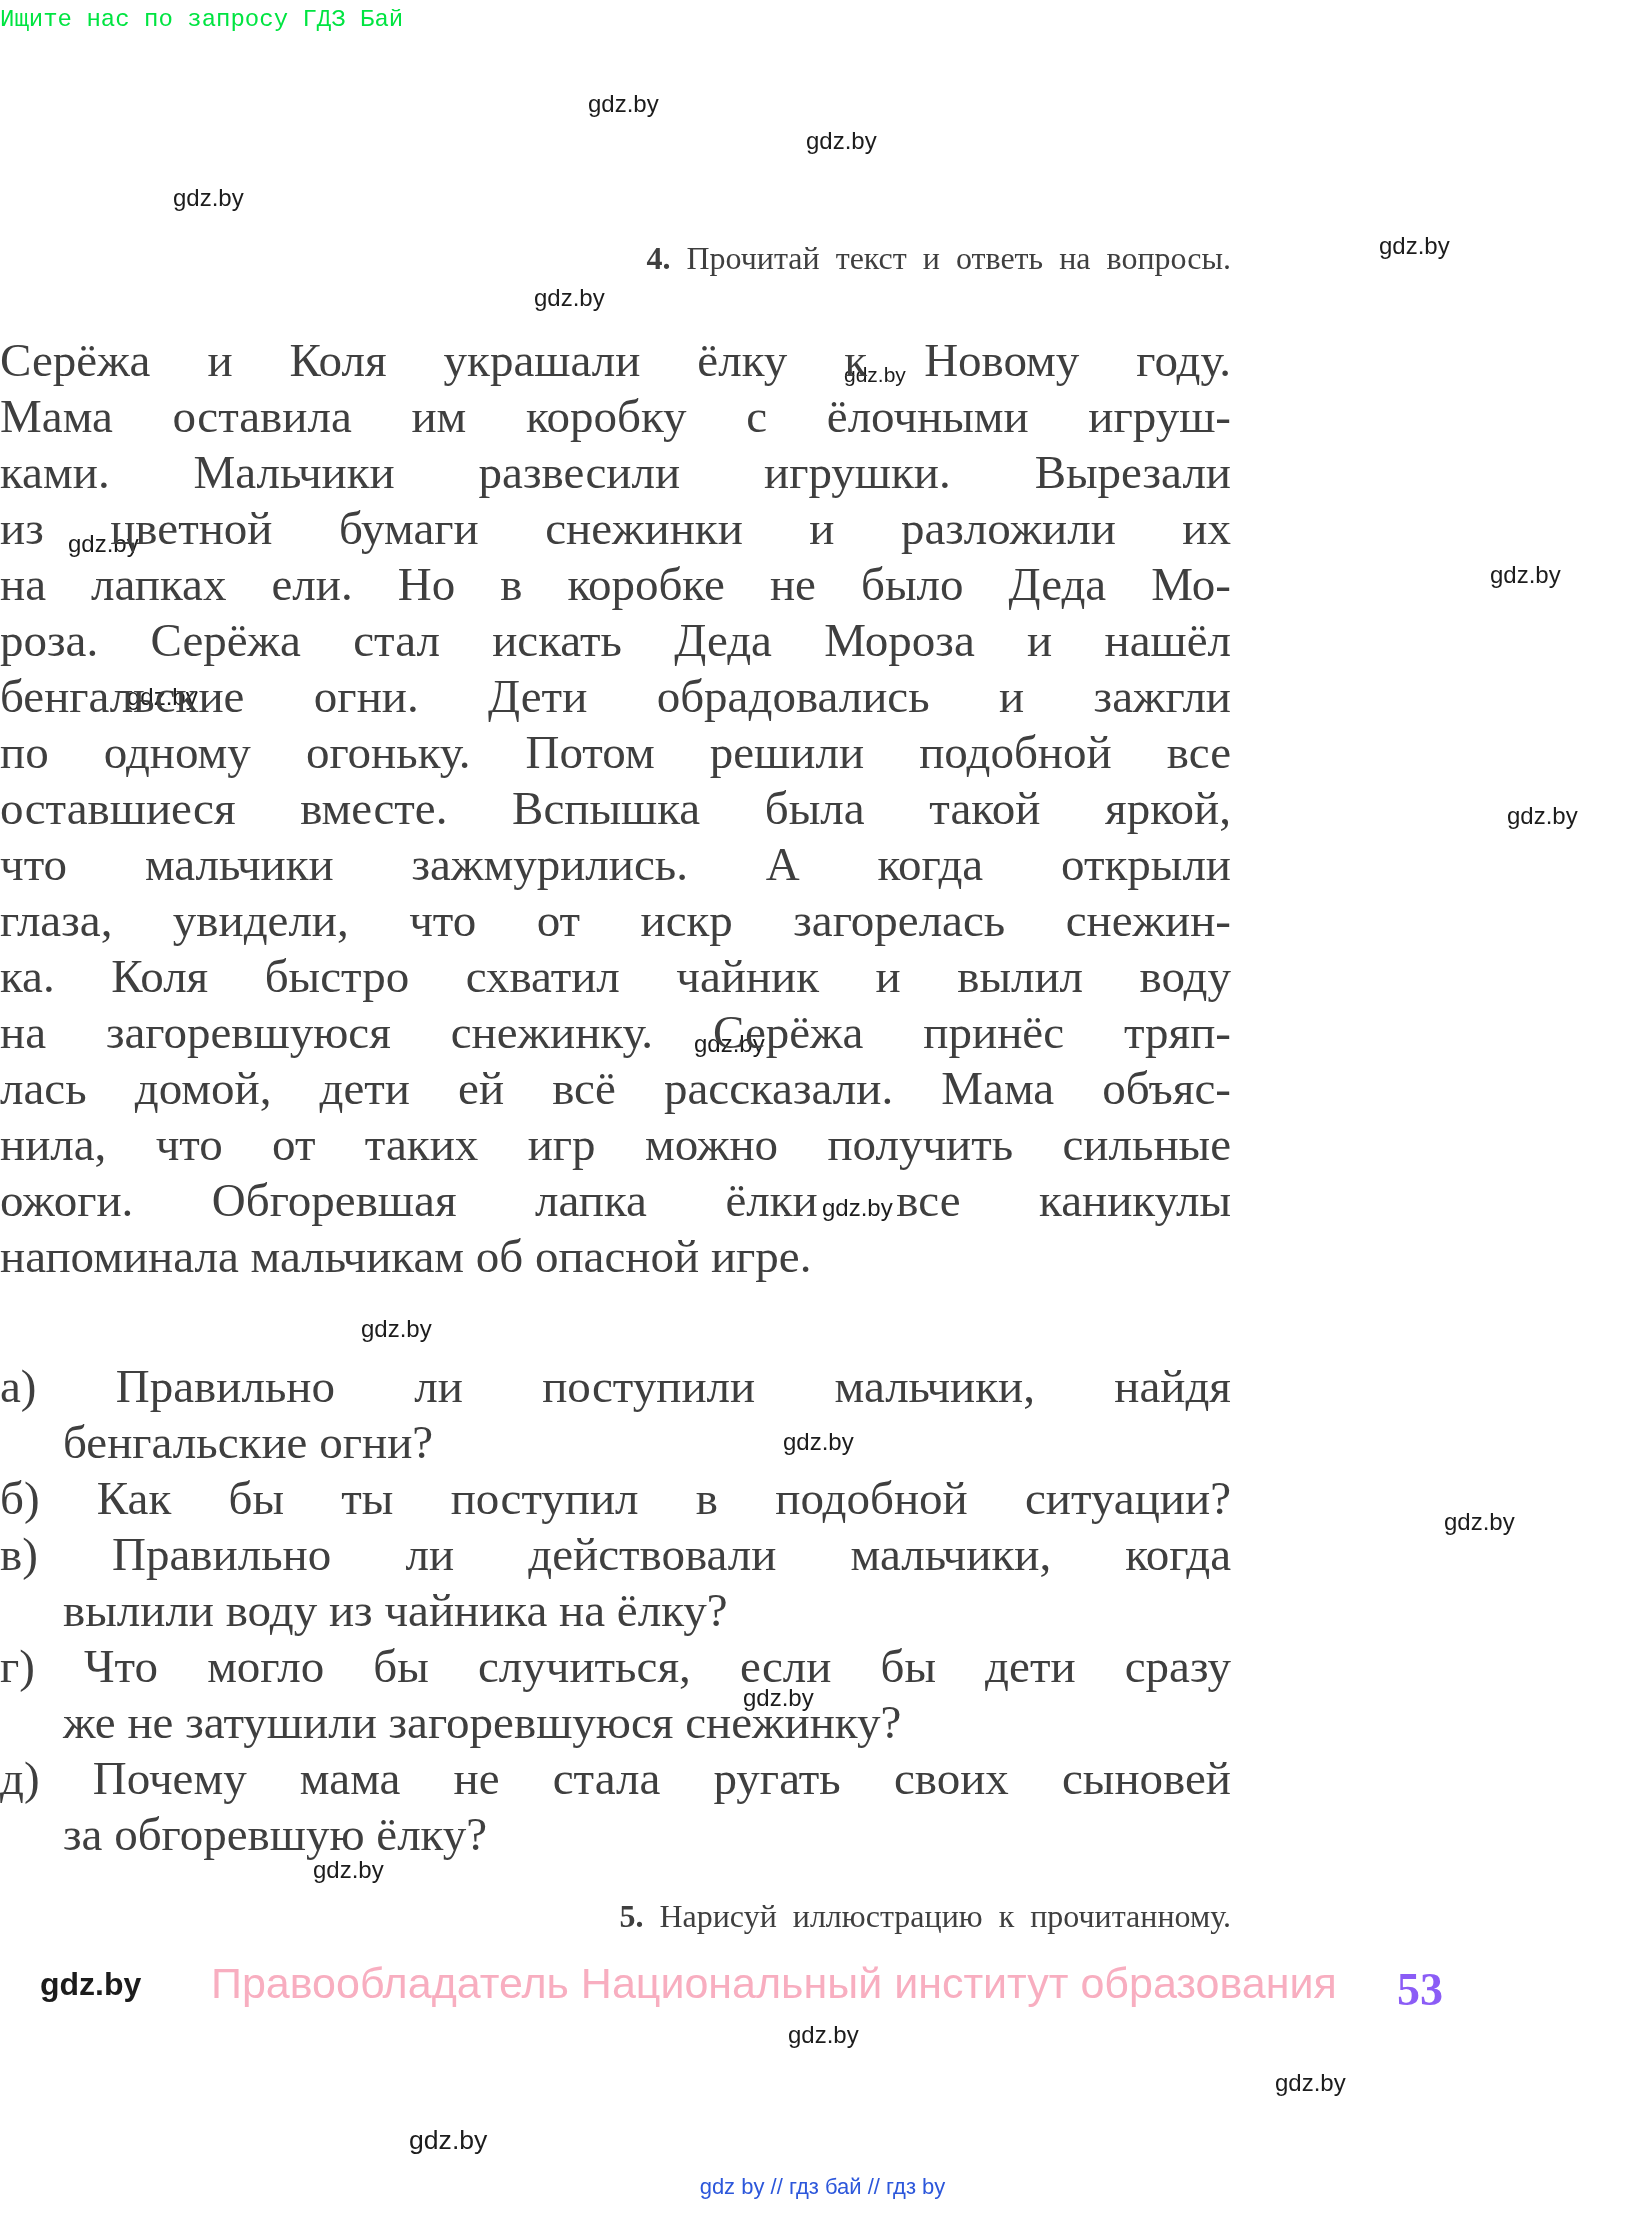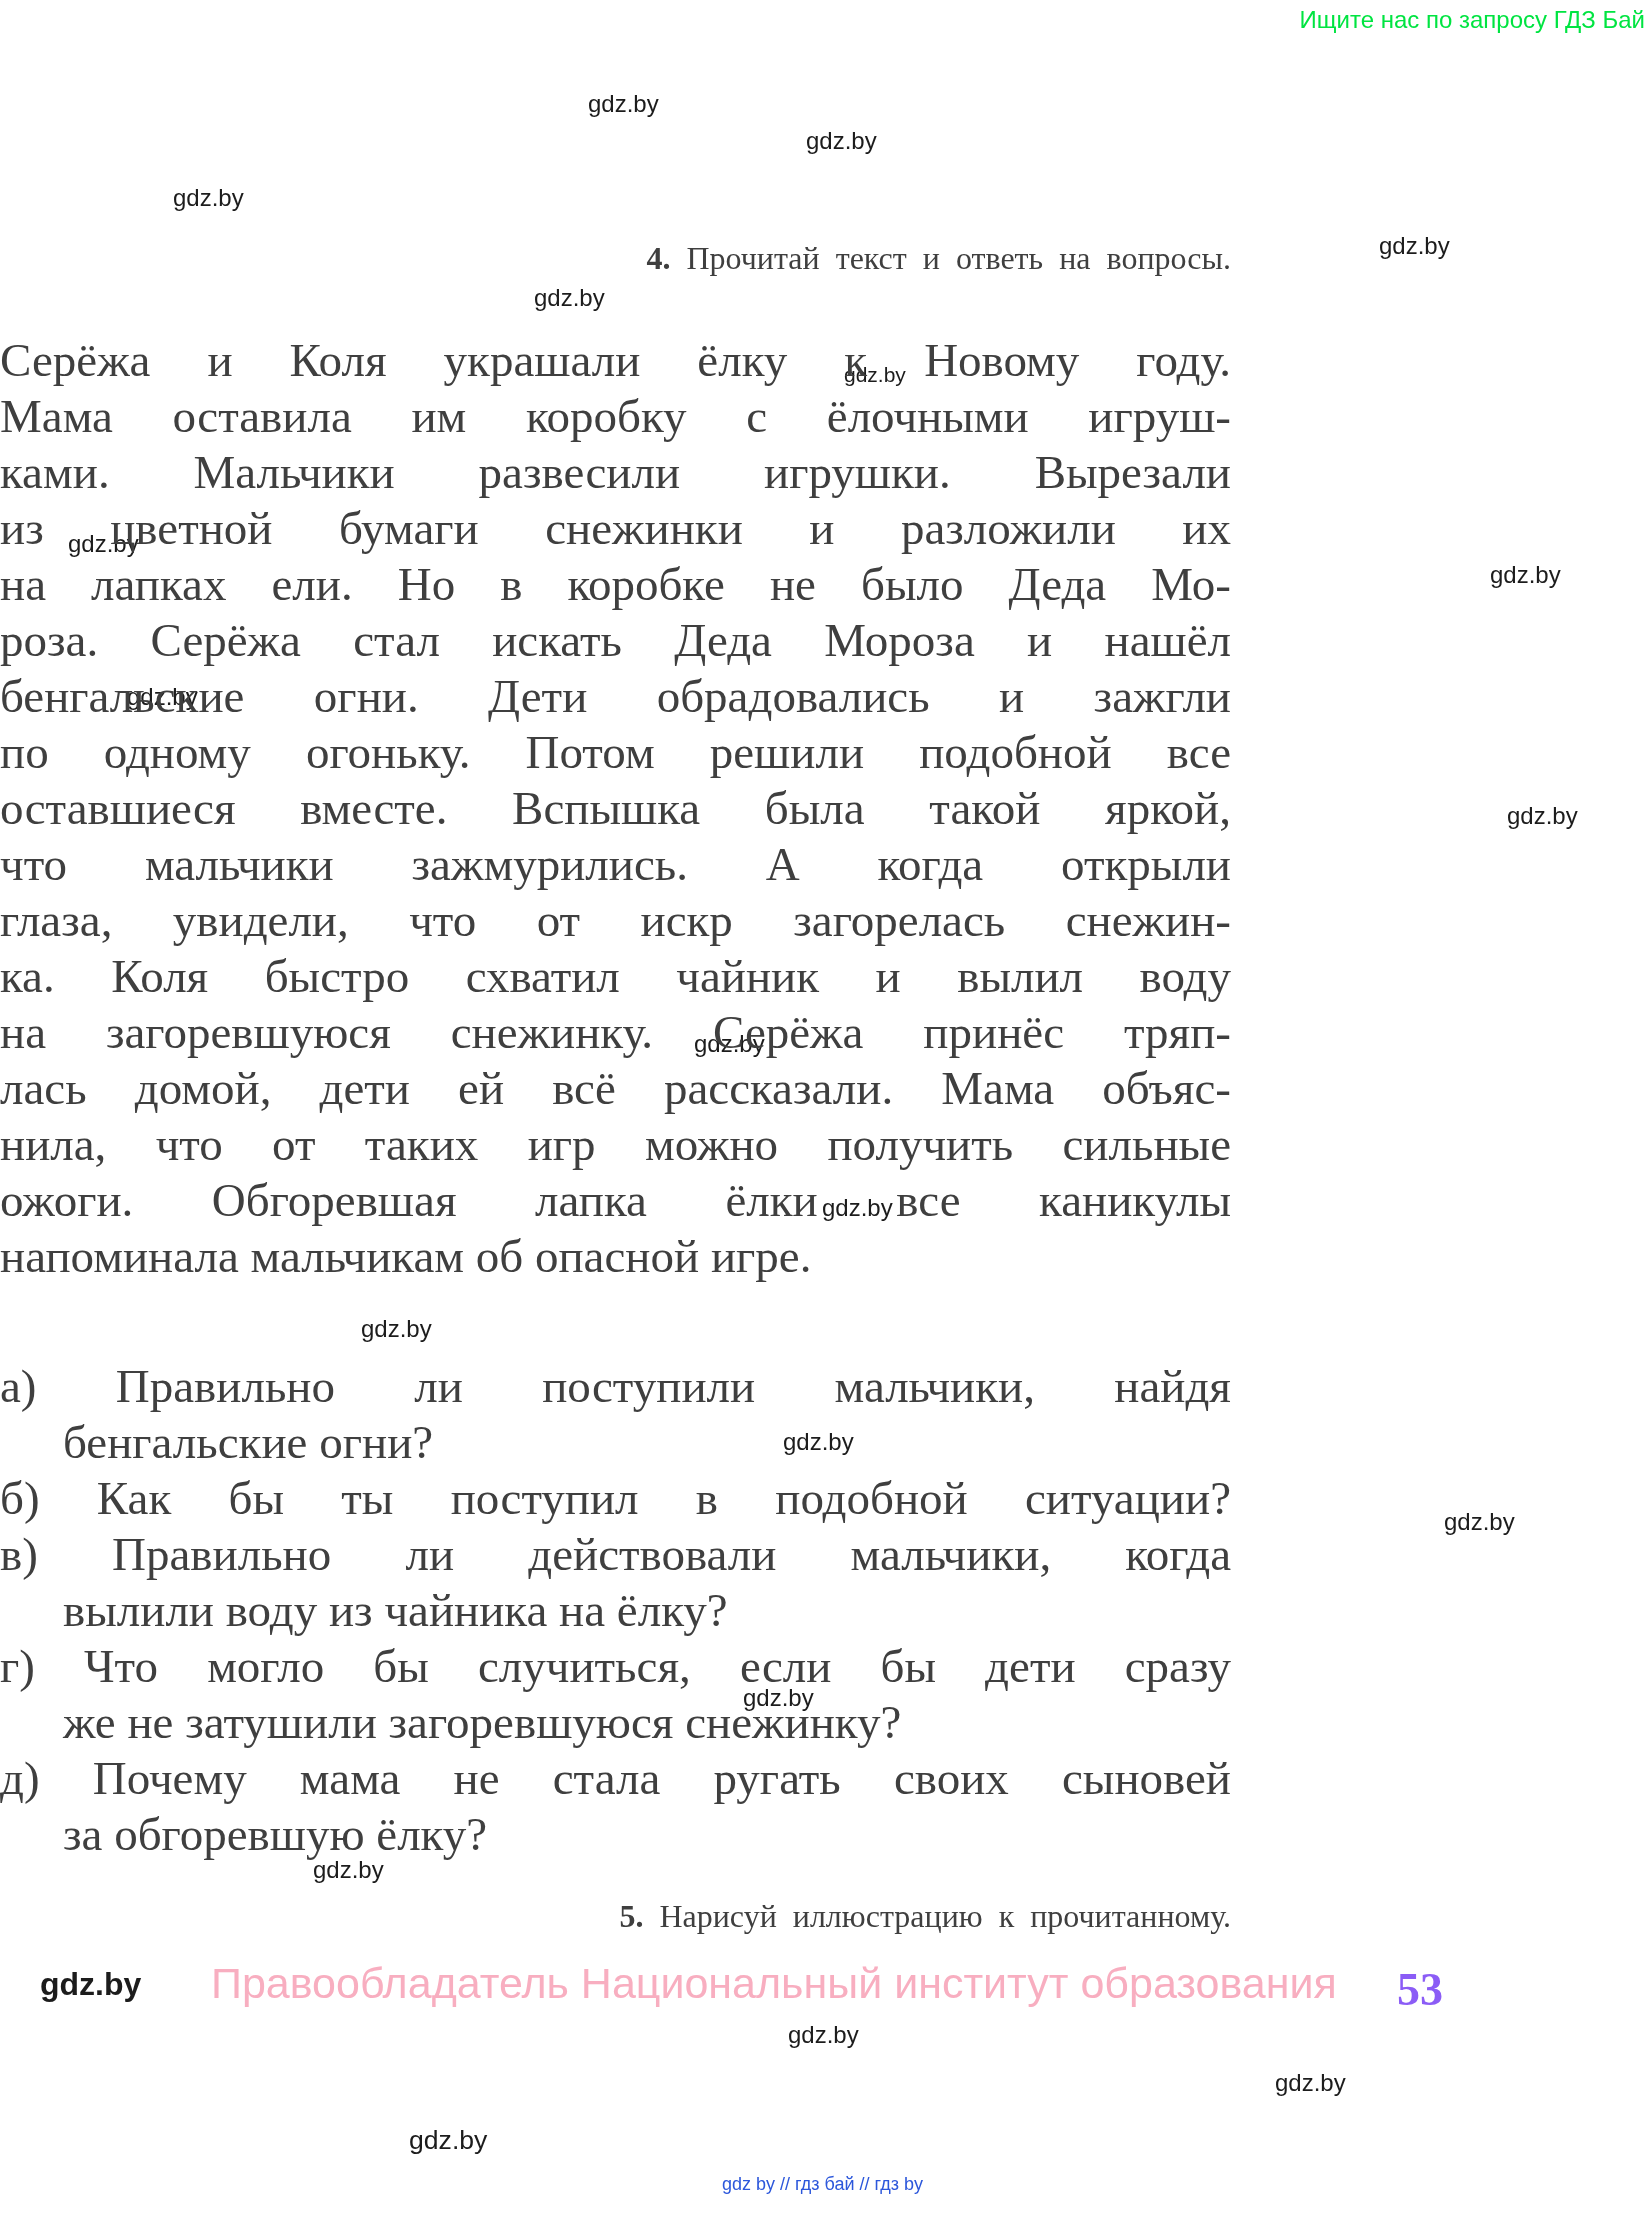--- a/index.html
+++ b/index.html
@@ -11,22 +11,22 @@
     --bg:#ffffff;
   }
   html,body{margin:0;padding:0;}
   body{
     width:1645px;height:2216px;position:relative;overflow:hidden;
     background:var(--bg);
     font-family:"Liberation Serif","DejaVu Serif",serif;
     color:var(--body-text);
   }
   .promo{
-    position:absolute;top:6.4px;left:0;width:1645px;text-align:right;
-    font-family:Liberation Sans, sans-serif;
+    position:absolute;top:6.4px;left:0;width:1645px;text-align:left;
+    font-family:Liberation Mono, monospace;
     font-size:24px;color:var(--promo-green);
   }
   .col{position:absolute;left:219px;width:1231px;}
   .extitle{
     position:absolute;left:0;
     font-size:32px;line-height:56px;word-spacing:8px;white-space:nowrap;text-align:right;
   }
   .bnum{font-weight:700;}
   #para{position:absolute;top:332px;left:0;width:1231px;
     font-size:47px;line-height:56px;}
@@ -46,21 +46,21 @@
     font-family:"Liberation Sans","DejaVu Sans",sans-serif;
     font-size:43px;color:var(--copyright-pink);white-space:nowrap;
   }
   .pagenum{
     position:absolute;left:1397px;top:1963px;
     font-size:46px;font-weight:700;color:#8b5cf6;
   }
   .links{
     position:absolute;top:2174px;left:0;width:1645px;text-align:center;
     font-family:"Liberation Sans","DejaVu Sans",sans-serif;
-    font-size:18px;color:var(--links-blue);
+    font-size:22px;color:var(--links-blue);
   }
 </style>
 </head>
 <body>
 
 <div class="promo">Ищите нас по запросу ГДЗ Бай</div>
 
 <div id="wmlayer">
     <span class="wm" style="left: 588px; top: 90px; font-size: 24px;">gdz.by</span>
     <span class="wm" style="left: 806px; top: 127px; font-size: 24px;">gdz.by</span>

